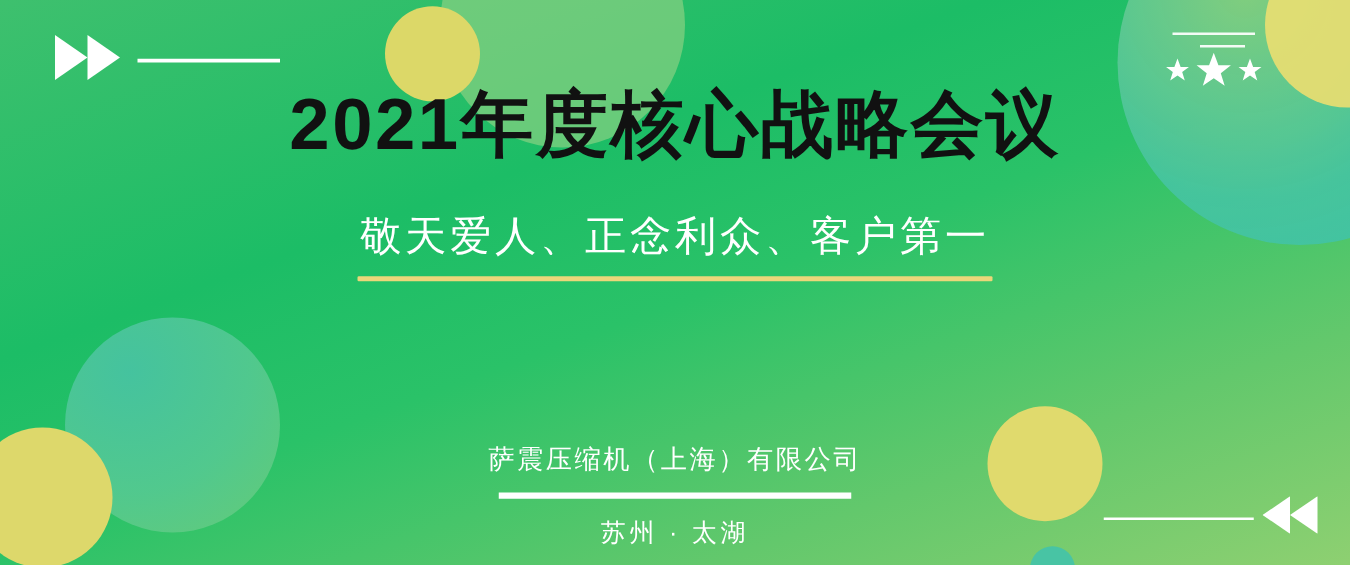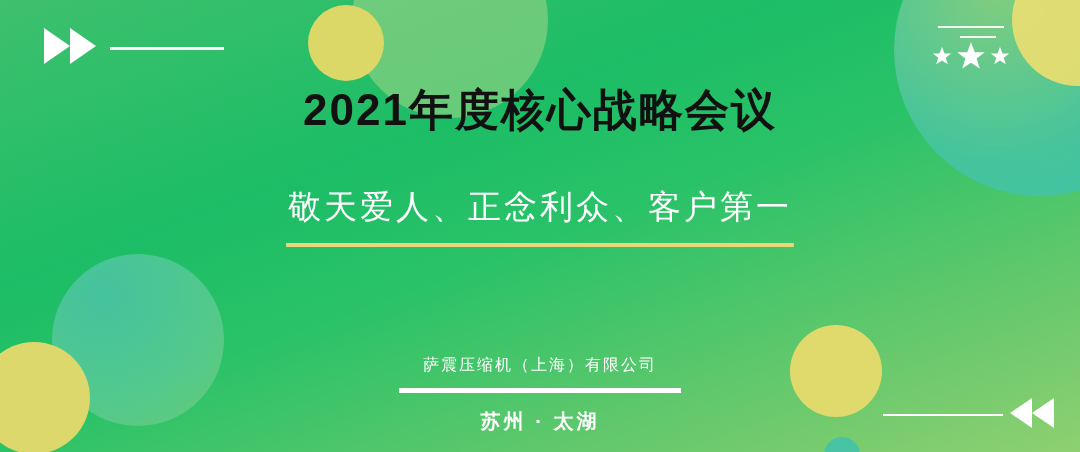--- a/index.html
+++ b/index.html
@@ -95,29 +95,29 @@
   }
 
   
   #content {
     position: absolute;
     left: 0; right: 0; top: 0;
     text-align: center;
   }
   #main-title {
     margin: 0;
-    padding-top: 84px;
-    font-size: 44px;
+    padding-top: 66px;
+    font-size: 58px;
     line-height: 1.16;
     font-weight: 700;
     color: #111111;
     letter-spacing: 2px;
   }
   .slogan {
-    margin: 16px;
+    margin: 0;
     font-size: 33px;
     line-height: 1.22;
     font-weight: 500;
     color: #ffffff;
     letter-spacing: 3px;
   }
   #slogan-line-1 { padding-top: 36px; }
   #slogan-divider-gold {
     width: 508px; height: 4px;
     background: #ebd77a;
@@ -127,38 +127,38 @@
   #slogan-line-2 { }
 
   #footer {
     position: absolute;
     left: 0; right: 0;
     top: 355px;
     text-align: center;
   }
   #company-name {
     margin: 0;
-    font-size: 16px;
+    font-size: 21px;
     line-height: 1.2;
     color: #ffffff;
     letter-spacing: 2px;
     font-weight: 400;
   }
   #footer-divider {
     width: 282px; height: 5px;
     background: #ffffff;
     margin: 14px auto 11px auto;
   }
   #location {
     margin: 16px;
     font-size: 20px;
     line-height: 1.2;
     color: #ffffff;
     letter-spacing: 3px;
-    font-weight: 700;
+    font-weight: 400;
   }
 </style>
 </head>
 <body>
 
 <div id="banner">
 
   <div class="blob blob-teal-tr"></div>
   <div class="blob blob-yellow-tr"></div>
   <div class="blob blob-green-tc"></div>

